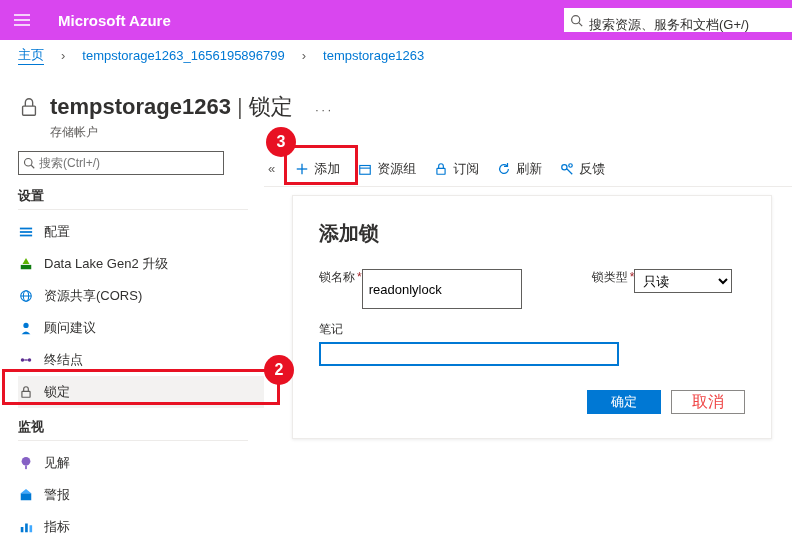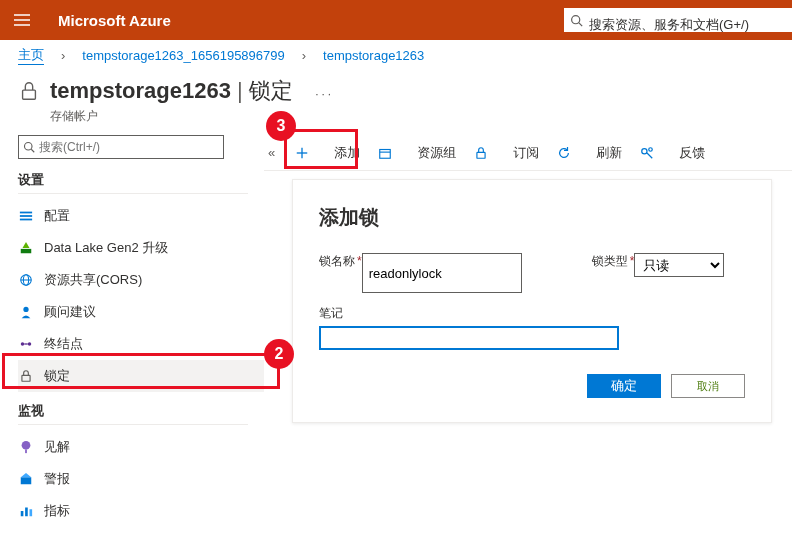--- a/index.html
+++ b/index.html
@@ -1,35 +1,35 @@
 <!DOCTYPE html>
 <html><head>
 <meta charset="utf-8">
 <style>
   * { box-sizing: border-box; margin: 0; padding: 0; font-family: "Segoe UI", Arial, sans-serif; }
   body { width: 792px; height: 533px; overflow: hidden; background: #fff; font-size: 13px; color: #323130; }
 
   
-  .topbar { height: 40px; background: #c2410c; display: flex; align-items: center; color: #fff; padding: 12px 10px; }
+  .topbar { height: 40px; background: #d946ef; display: flex; align-items: center; color: #fff; padding: 12px 10px; }
   .hamburger { width: 24px; height: 40px; display: flex; align-items: center; justify-content: center; cursor: pointer; }
   .hamburger svg { stroke: #fff; }
   .brand { font-weight: 600; font-size: 15px; margin-left: 24px; }
   .topbar-spacer { flex: 1; }
   .search-global { background: #fff; height: 24px; width: 228px; display: flex; align-items: center; color: #323130; padding: 0 6px; margin-right: -10px; }
   .search-global svg { stroke: #605e5c; }
   .search-global span { margin-left: 6px; color: #323130; font-size: 13px; margin-top: 10px; }
 
   
   .breadcrumb { height: 30px; display: flex; align-items: center; padding: 0 18px; font-size: 13px; gap: 11px; }
   .breadcrumb a { color: #0078d4; text-decoration: none; cursor: pointer; }
   .breadcrumb a.home { border-bottom: 1px solid #0078d4; }
   .breadcrumb .sep { margin: 0 6px; color: #605e5c; }
 
   
-  .title-row { display: flex; align-items: flex-start; padding: 6px 18px 10px 18px; }
+  .title-row { display: flex; align-items: flex-start; padding: 6px 18px 10px 18px; margin-top: 16px; }
   .title-icon { margin-top: 4px; margin-right: 10px; color: #605e5c; }
   .title-text h1 { font-size: 22px; font-weight: 600; display: inline; }
   .title-text .sub { color: #605e5c; font-size: 12px; margin-top: 2px; }
   .title-text .pipe { font-weight: 400; color: #605e5c; margin: 0 6px; }
   .title-text .section { font-weight: 400; }
   .dots { margin-left: 22px; margin-top: 10px; color: #605e5c; letter-spacing: 2px; cursor: pointer; }
 
   
   .body-row { display: flex; padding: 0 0 0 18px; }
   .leftcol { width: 250px; position: relative; }
@@ -43,38 +43,38 @@
   
   .group-label { font-weight: 600; font-size: 13px; margin: 6px 0 6px 0; border-bottom: 1px solid #edebe9; padding-bottom: 4px; width: 230px; }
   .nav-item { display: flex; align-items: center; height: 32px; cursor: pointer; width: 246px; }
   .nav-item.selected { background: #f3f2f1; }
   .nav-icon { width: 16px; height: 16px; margin-right: 10px; display: flex; align-items: center; justify-content: center; }
   .nav-item span.label { font-size: 13px; }
 
   
   .toolbar { display: flex; align-items: center; height: 36px; border-bottom: 1px solid #edebe9; margin-left: -4px; padding-left: 4px; margin-bottom: 8px; }
   .collapse-chevron { color: #605e5c; margin-right: 20px; cursor: pointer; font-size: 13px; }
-  .tool-btn { display: flex; align-items: center; margin-right: 18px; cursor: pointer; font-size: 13px; gap: 20px; }
+  .tool-btn { display: flex; align-items: center; margin-right: 18px; cursor: pointer; font-size: 13px; }
   .tool-btn .ticon { margin-right: 5px; display: flex; }
   .tool-btn svg { stroke: #0078d4; }
 
   
   .panel { border: 1px solid #edebe9; box-shadow: 0 1px 3px rgba(0,0,0,0.08); padding: 24px 26px; margin-top: 8px; width: 480px; background: #fff; }
   .panel h2 { font-size: 20px; font-weight: 600; margin-bottom: 22px; }
   .field-row { display: flex; gap: 70px; margin-bottom: 12px; }
   .field { display: flex; }
   .field label { font-size: 12px; margin-bottom: 4px; }
   .req { color: #a4262c; margin-left: 2px; }
   .field input[type=text] { height: 40px; width: 160px; border: 1px solid #605e5c; padding: 0 6px; font-size: 13px; }
-  .field select { height: 24px; width: 90px; border: 1px solid #605e5c; padding: 0 4px; font-size: 13px; background: #fff; }
+  .field select { height: 24px; width: 98px; border: 1px solid #605e5c; padding: 0 4px; font-size: 13px; background: #fff; }
   .notes-label { font-size: 12px; margin-bottom: 4px; display: block; }
   .notes-input { width: 300px; height: 24px; border: 2px solid #0078d4; outline: none; padding: 0 6px; font-size: 13px; }
   .btn-row { display: flex; justify-content: flex-end; gap: 10px; margin-top: 24px; }
   .btn-primary { background: #0078d4; color: #fff; border: none; height: 24px; width: 74px; font-size: 13px; cursor: pointer; }
-  .btn-secondary { background: #fff; color: #4d7c0f; border: 1px solid #8a8886; height: 24px; width: 74px; font-size: 11px; cursor: pointer; }
+  .btn-secondary { background: #fff; color: #ef4444; border: 1px solid #8a8886; height: 24px; width: 74px; font-size: 16px; cursor: pointer; }
 
   
   .callout-box { position: absolute; border: 3px solid #e81123; pointer-events: none; }
   .callout-badge { position: absolute; width: 30px; height: 30px; border-radius: 50%; background: #e81123; color: #fff; font-weight: 700; font-size: 16px; display: flex; align-items: center; justify-content: center; pointer-events: none; z-index: 10; }
 </style>
 </head>
 <body>
 
 <div class="topbar">
   <div class="hamburger">

